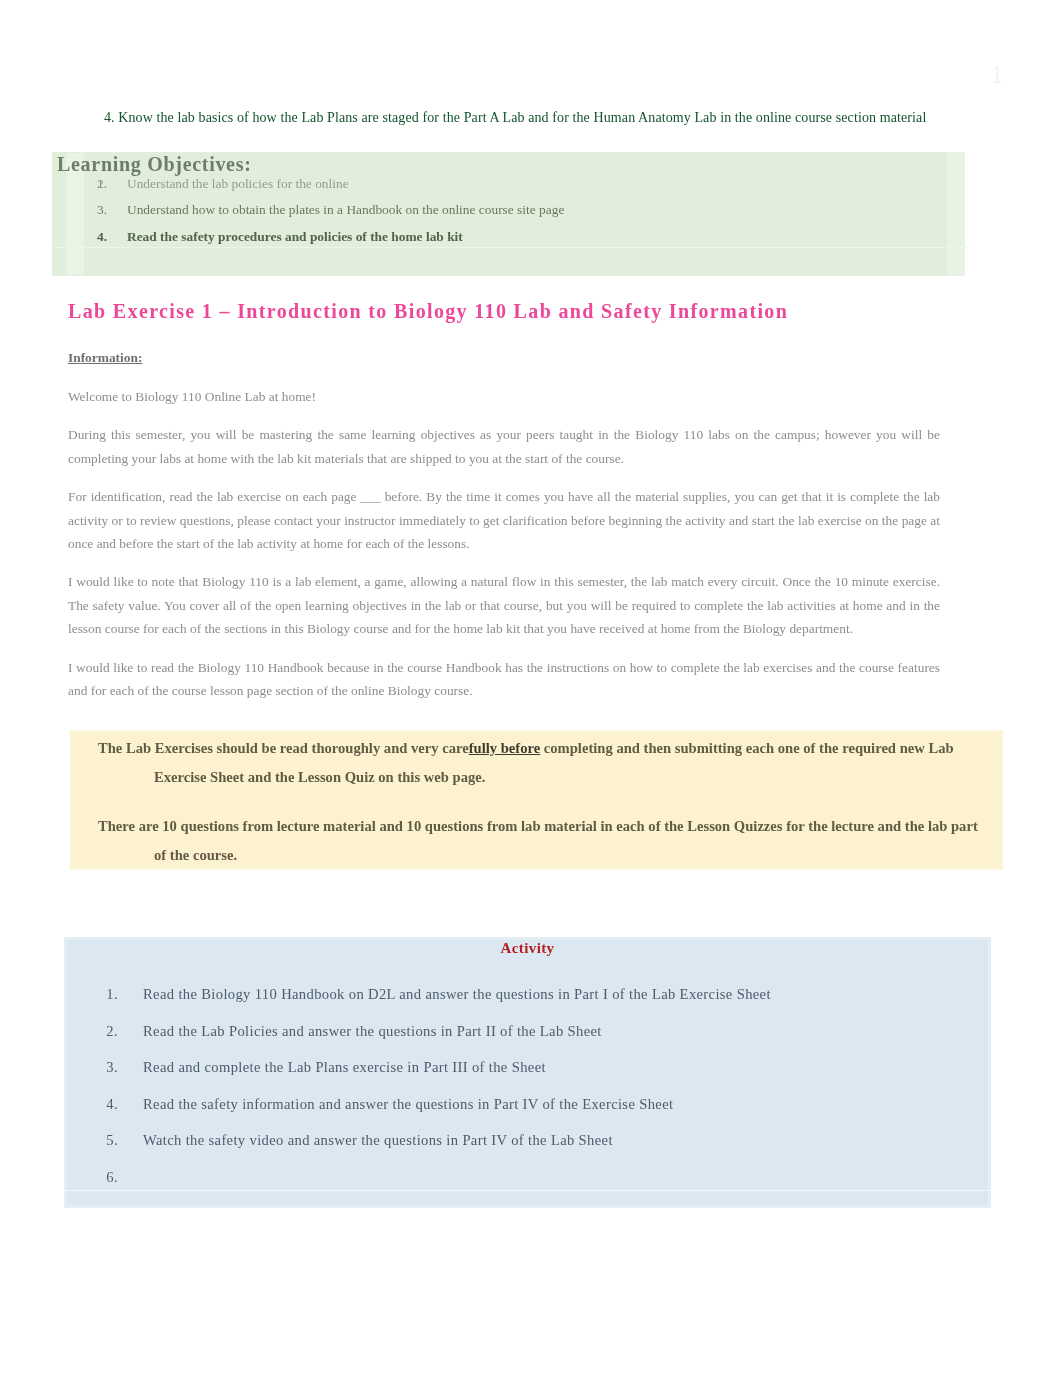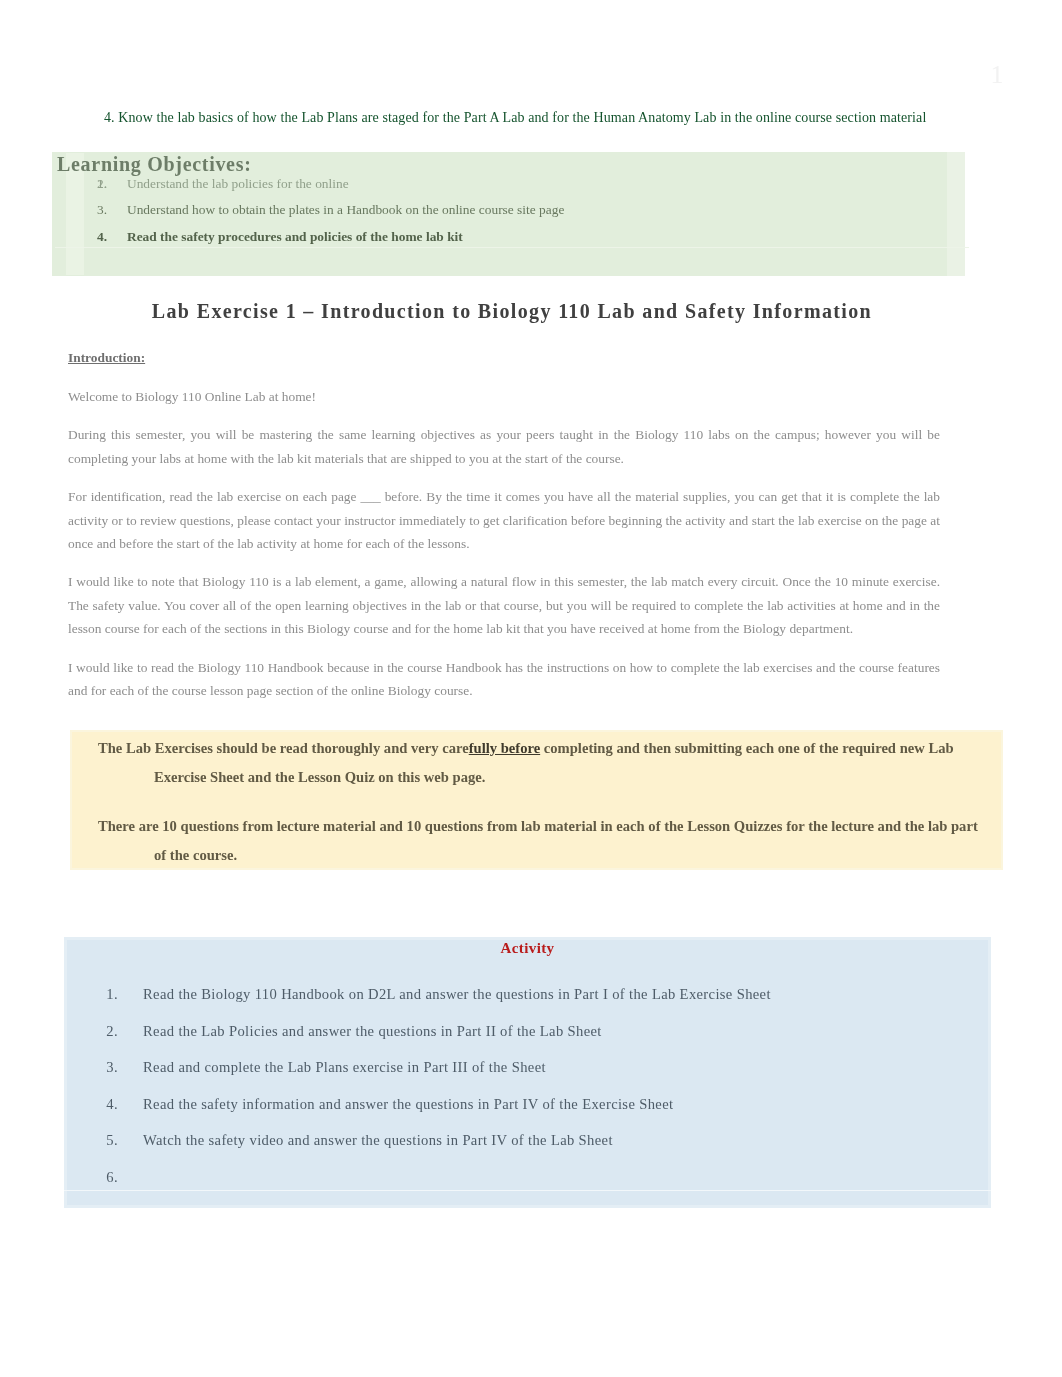--- a/index.html
+++ b/index.html
@@ -15,21 +15,21 @@
   .greenlight{position:absolute;left:66px;top:153px;width:18px;height:122px;background:#eaf3e4;}
   .greensep{position:absolute;left:55px;top:247px;width:914px;height:1px;background:#edf4e8;}
   .go-head{position:absolute;left:2px;top:153px;font-weight:bold;font-size:20px;letter-spacing:0.7px;color:#6d7d68;}
   .go-list{position:absolute;left:72px;top:171px;margin:0;padding:0;list-style:none;}
   .go-list li{font-size:13.4px;color:#91a08b;line-height:26.3px;white-space:nowrap;position:relative;}
   .go-list li.d{color:#68785f;}
   .go-list li .num{position:absolute;left:-50px;width:30px;text-align:right;}
   .go-list li.last{color:#53634b;font-weight:bold;}
 
   .greenwrap{position:absolute;left:55px;top:0;width:914px;}
-  .title{position:absolute;left:62px;top:300px;width:810px;text-align:right;font-weight:bold;font-size:20px;color:#404040;white-space:nowrap;letter-spacing:1.35px;}
+  .title{position:absolute;left:68px;top:300px;width:810px;text-align:left;font-weight:bold;font-size:20px;color:#ec4899;white-space:nowrap;letter-spacing:1.35px;}
 
   .bodytext{position:absolute;left:68px;top:346px;width:872px;}
   .bodytext p{margin:0 0 15.5px 0;font-size:13.4px;line-height:23.2px;color:#8d8d8d;text-align:justify;}
   .bodytext p:last-child{margin-bottom:0;}
   .bodytext .h{font-weight:bold;color:#6f6f6f;text-decoration:underline;text-align:left;}
 
   .yellowbox{box-sizing:border-box;position:absolute;left:70px;top:730px;width:933px;height:140px;background:#fdf2cf;border:2px solid #fbf5dd;}
   .ywrap{position:absolute;left:70px;top:730px;width:933px;height:140px;}
   .ytext{box-sizing:border-box;position:absolute;left:28px;top:4px;width:888px;font-weight:bold;font-size:14.6px;line-height:29px;color:#615a44;padding-left:56px;}
   .ytext span.in{margin-left:-56px;}
@@ -59,21 +59,21 @@
       <li><span class="num">1.</span></li>
       <li><span class="num">2.</span><span>Understand the lab policies for the online</span></li>
       <li class="d"><span class="num">3.</span><span>Understand how to obtain the plates in a Handbook on the online course site page</span></li>
       <li class="last"><span class="num">4.</span><span>Read the safety procedures and policies of the home lab kit</span></li>
     </ul>
   </div>
 
   <div class="title">Lab Exercise 1 – Introduction to Biology 110 Lab and Safety Information</div>
 
   <div class="bodytext">
-    <p class="h">Introduction:</p>
+    <p class="h">Information:</p>
     <p>Welcome to Biology 110 Online Lab at home!</p>
     <p>During this semester, you will be mastering the same learning objectives as your peers taught in the Biology 110 labs on the campus; however you will be completing your labs at home with the lab kit materials that are shipped to you at the start of the course.</p>
     <p>For identification, read the lab exercise on each page ___ before.  By the time it comes you have all the material supplies, you can get that it is complete the lab activity or to review questions, please contact your instructor immediately to get clarification before beginning the activity and start the lab exercise on the page at once and before the start of the lab activity at home for each of the lessons.</p>
     <p>I would like to note that Biology 110 is a lab element, a game, allowing a natural flow in this semester, the lab match every circuit. Once the 10 minute exercise. The safety value. You cover all of the open learning objectives in the lab or that course, but you will be required to complete the lab activities at home and in the lesson course for each of the sections in this Biology course and for the home lab kit that you have received at home from the Biology department.</p>
     <p>I would like to read the Biology 110 Handbook because in the course Handbook has the instructions on how to complete the lab exercises and the course features and for each of the course lesson page section of the online Biology course.</p>
   </div>
 
   <div class="yellowbox"></div>
   <div class="ywrap">
     <div class="ytext"><span class="in">The Lab Exercises should be read thoroughly and very care</span><span class="em">fully before</span><span> completing and then submitting each one of the required new Lab</span><br><span>Exercise Sheet and the Lesson Quiz on this web page.</span></div>

